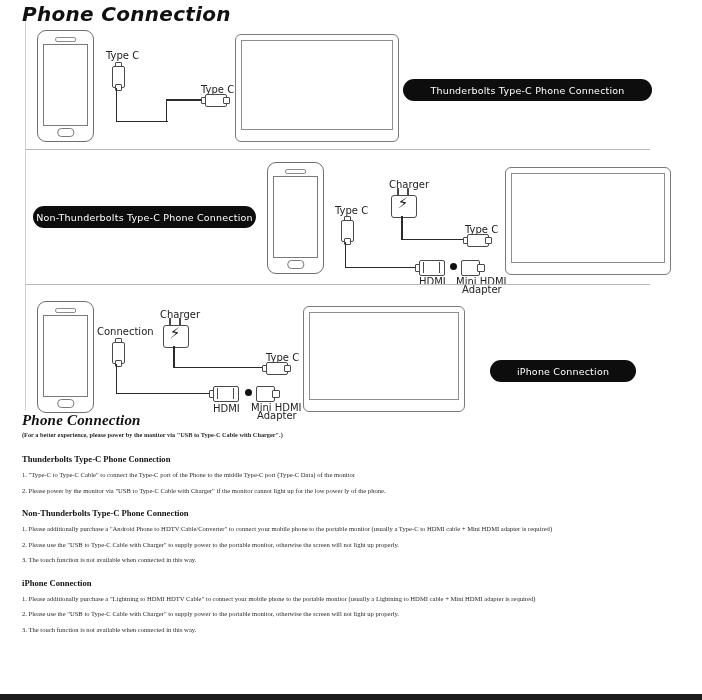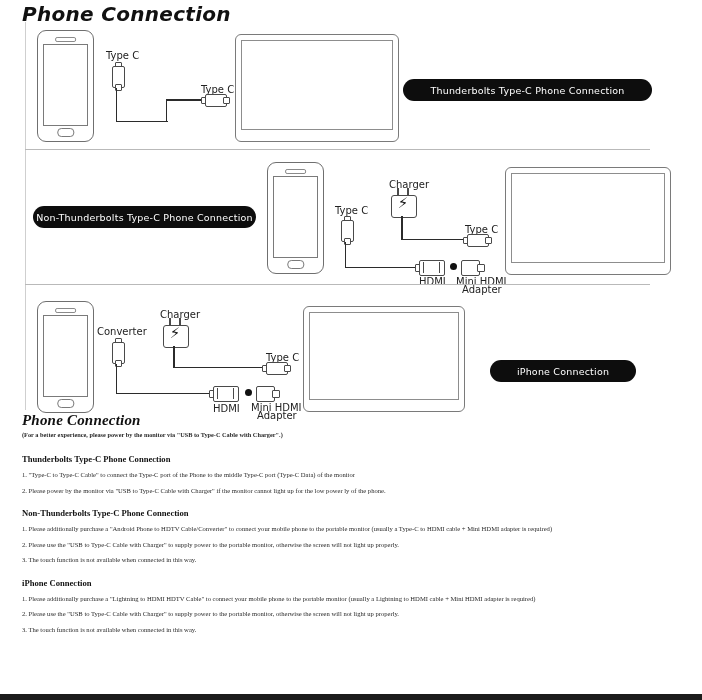--- a/index.html
+++ b/index.html
@@ -192,21 +192,21 @@
     <div class="divider" style="left:25px;top:262px;width:625px;"></div>
 
     <div class="sect" style="left:0;top:266px;width:702px;height:122px;">
 
       <div class="phone" style="left:37px;top:13px;width:55px;height:110px;">
         <div class="speaker"></div>
         <div class="screen"></div>
         <div class="home"></div>
       </div>
 
-      <div class="lbl" style="left:97px;top:38px;">Converter</div>
+      <div class="lbl" style="left:97px;top:38px;">Connection</div>
 
       <div class="conn" style="left:111px;top:50px;width:13px;height:28px;">
         <div class="nub" style="left:4px;top:0px;width:5px;height:5px;"></div>
         <div class="body" style="left:1px;top:4px;width:11px;height:20px;"></div>
         <div class="nub" style="left:4px;top:22px;width:5px;height:5px;"></div>
       </div>
 
       <div class="wire" style="left:115.5px;top:76px;width:1.6px;height:30px;"></div>
       <div class="wire" style="left:115.5px;top:104.5px;width:96px;height:1.6px;"></div>
 

